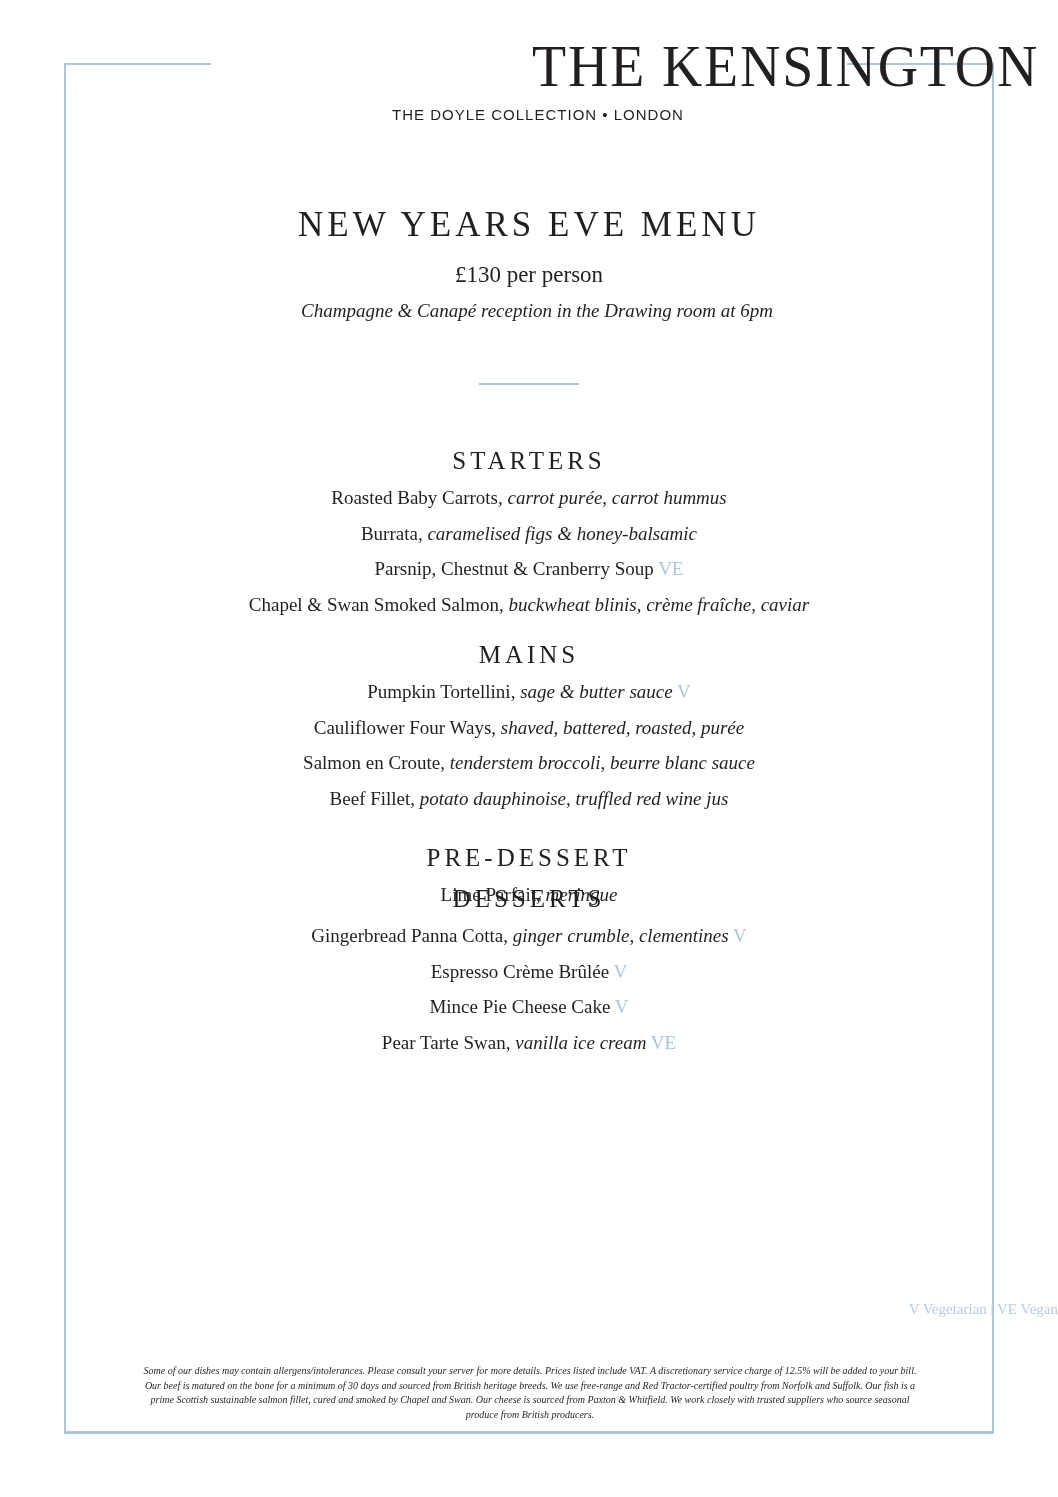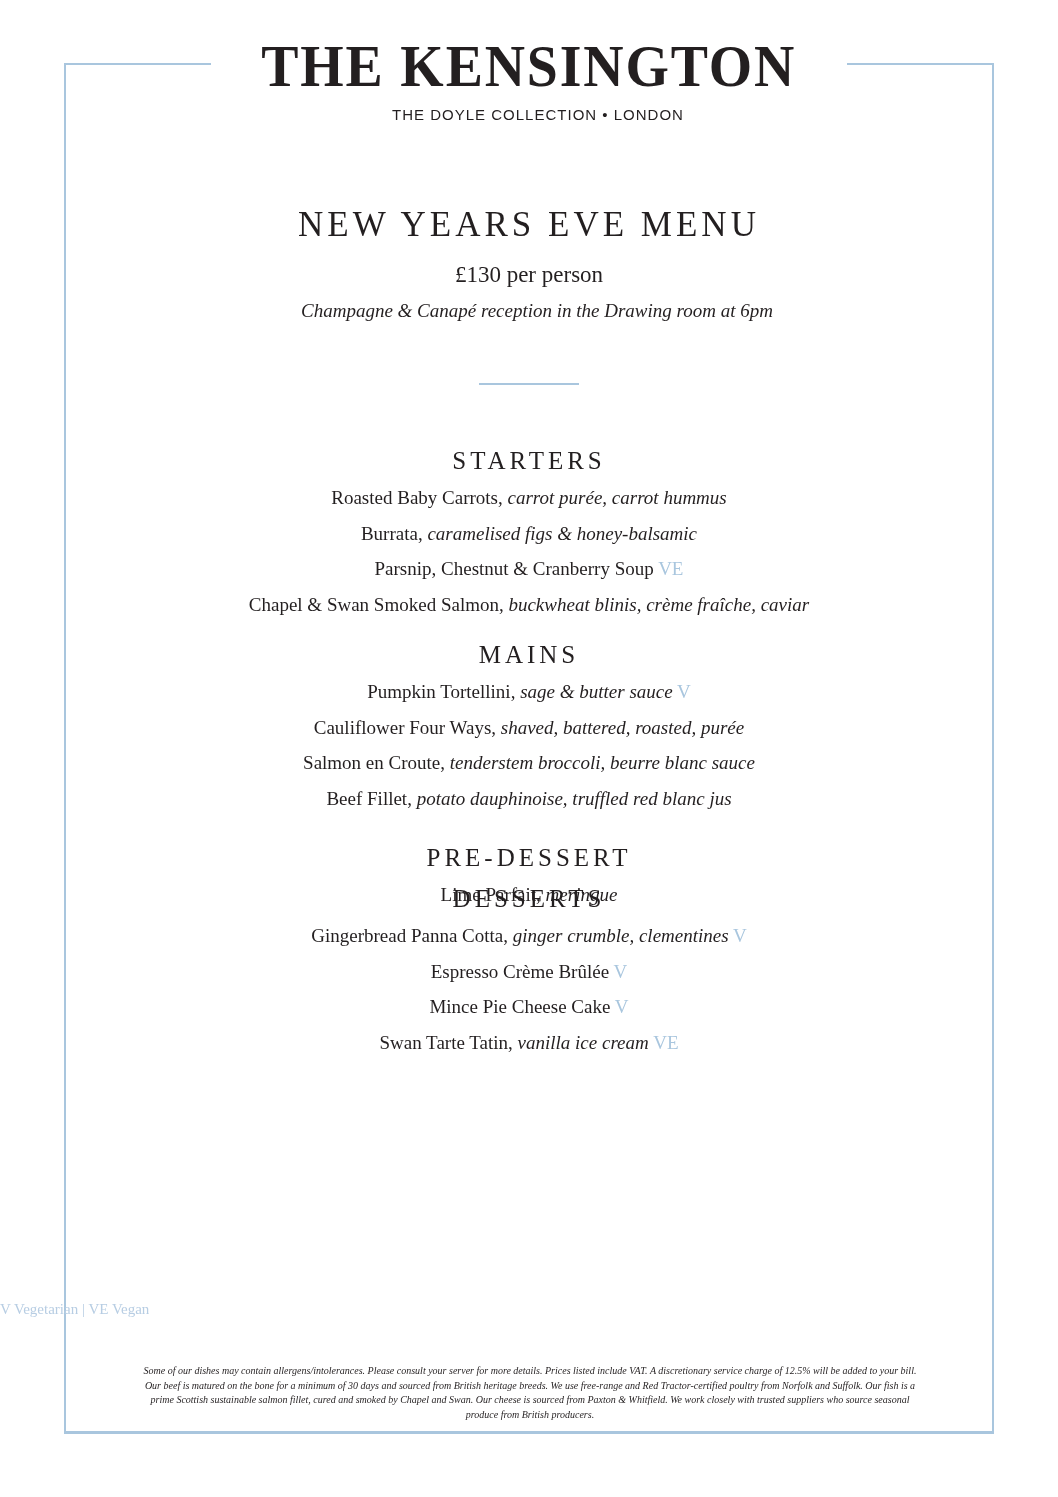--- a/index.html
+++ b/index.html
@@ -4,39 +4,39 @@
 <style>
   html, body { margin:0; padding:0; background:#ffffff; }
   body { width:1058px; height:1497px; position:relative; overflow:hidden;
          font-family:"Liberation Serif","DejaVu Serif",serif; color:#231f20; }
   .frame-left { position:absolute; left:64px; top:64px; width:2px; height:1370px; background:#a9c6de; }
   .frame-right { position:absolute; left:992px; top:64px; width:2px; height:1370px; background:#a9c6de; }
   .frame-bottom { position:absolute; left:64px; top:1431px; width:930px; height:3px; background:#a9c6de; }
   .frame-top-left { position:absolute; left:64px; top:63px; width:147px; height:2px; background:#a9c6de; }
   .frame-top-right { position:absolute; left:847px; top:63px; width:147px; height:2px; background:#a9c6de; }
 
-  .brand { position:absolute; left:0; width:1058px; top:32px; text-align:center;
-           font-size:60px; letter-spacing:2px; line-height:68px; font-weight:bold; }
+  .brand { position:absolute; left:0; width:1058px; top:32px; text-align:right;
+           font-size:60px; letter-spacing:2px; line-height:68px; font-weight:normal; }
   .brand span { display:inline-block; transform:scaleX(0.93); transform-origin:center; }
   .subbrand { position:absolute; left:0; width:1058px; top:106px; text-align:center;
               font-family:"Liberation Sans","DejaVu Sans",sans-serif; font-size:15px; letter-spacing:1px;padding-left:9px; }
 
   .menu-title { position:absolute; left:0; width:1058px; top:204px; text-align:center;
                 font-size:35px; letter-spacing:4px; line-height:42px; }
   .price { position:absolute; left:0; width:1058px; top:262px; text-align:center; font-size:23px; }
   .reception { position:absolute; left:0; width:1058px; top:300px; text-align:center; font-size:19px; font-style:italic;margin-left:8px; }
   .divider { position:absolute; left:479px; top:383px; width:100px; height:2px; background:#a9c6de; }
 
   .section { position:absolute; left:0; width:1058px; text-align:center; }
   .section-title { font-size:25px; letter-spacing:4px; line-height:30px; margin-bottom:4px; }
   .item { font-size:19px; line-height:35.5px; white-space:nowrap; }
   .item .desc { font-style:italic; }
   .item .tag { color:#a9c6de; }
 
-  .legend { position:absolute; left:0; width:1058px; top:1301px; text-align:left; font-size:15px; color:#b7cde3; }
+  .legend { position:absolute; left:0; width:1058px; top:1301px; text-align:right; font-size:15px; color:#b7cde3; }
   .notice { position:absolute; left:135px; width:790px; top:1331px; text-align:center;
             font-size:10px; font-style:italic; line-height:14.5px; color:#231f20;margin-top:33px; }
 </style>
 </head>
 <body>
 
 <div class="frame-left"></div>
 <div class="frame-right"></div>
 <div class="frame-bottom"></div>
 <div class="frame-top-left"></div>
@@ -56,30 +56,30 @@
   <div class="item"><span>Burrata,</span> <span class="desc">caramelised figs &amp; honey-balsamic</span></div>
   <div class="item"><span>Parsnip, Chestnut &amp; Cranberry Soup</span> <span class="tag">VE</span></div>
   <div class="item"><span>Chapel &amp; Swan Smoked Salmon,</span> <span class="desc">buckwheat blinis, crème fraîche, caviar</span></div>
 </div>
 
 <div class="section" style="top:640px;">
   <div class="section-title">MAINS</div>
   <div class="item"><span>Pumpkin Tortellini,</span> <span class="desc">sage &amp; butter sauce</span> <span class="tag">V</span></div>
   <div class="item"><span>Cauliflower Four Ways,</span> <span class="desc">shaved, battered, roasted, purée</span></div>
   <div class="item"><span>Salmon en Croute,</span> <span class="desc">tenderstem broccoli, beurre blanc sauce</span></div>
-  <div class="item"><span>Beef Fillet,</span> <span class="desc">potato dauphinoise, truffled red blanc jus</span></div>
+  <div class="item"><span>Beef Fillet,</span> <span class="desc">potato dauphinoise, truffled red wine jus</span></div>
 </div>
 
 <div class="section" style="top:843px;">
   <div class="section-title">PRE-DESSERT</div>
   <div class="item"><span>Lime Parfait,</span> <span class="desc">meringue</span></div>
 </div>
 
 <div class="section" style="top:884px;">
   <div class="section-title">DESSERTS</div>
   <div class="item"><span>Gingerbread Panna Cotta,</span> <span class="desc">ginger crumble, clementines</span> <span class="tag">V</span></div>
   <div class="item"><span>Espresso Crème Brûlée</span> <span class="tag">V</span></div>
   <div class="item"><span>Mince Pie Cheese Cake</span> <span class="tag">V</span></div>
-  <div class="item"><span>Swan Tarte Tatin,</span> <span class="desc">vanilla ice cream</span> <span class="tag">VE</span></div>
+  <div class="item"><span>Pear Tarte Swan,</span> <span class="desc">vanilla ice cream</span> <span class="tag">VE</span></div>
 </div>
 
 <div class="legend">V Vegetarian  |  VE Vegan</div>
 <div class="notice">Some of our dishes may contain allergens/intolerances. Please consult your server for more details. Prices listed include VAT. A discretionary service charge of 12.5% will be added to your bill. Our beef is matured on the bone for a minimum of 30 days and sourced from British heritage breeds. We use free-range and Red Tractor-certified poultry from Norfolk and Suffolk. Our fish is a prime Scottish sustainable salmon fillet, cured and smoked by Chapel and Swan. Our cheese is sourced from Paxton &amp; Whitfield. We work closely with trusted suppliers who source seasonal produce from British producers.</div>
 
 </body></html>

